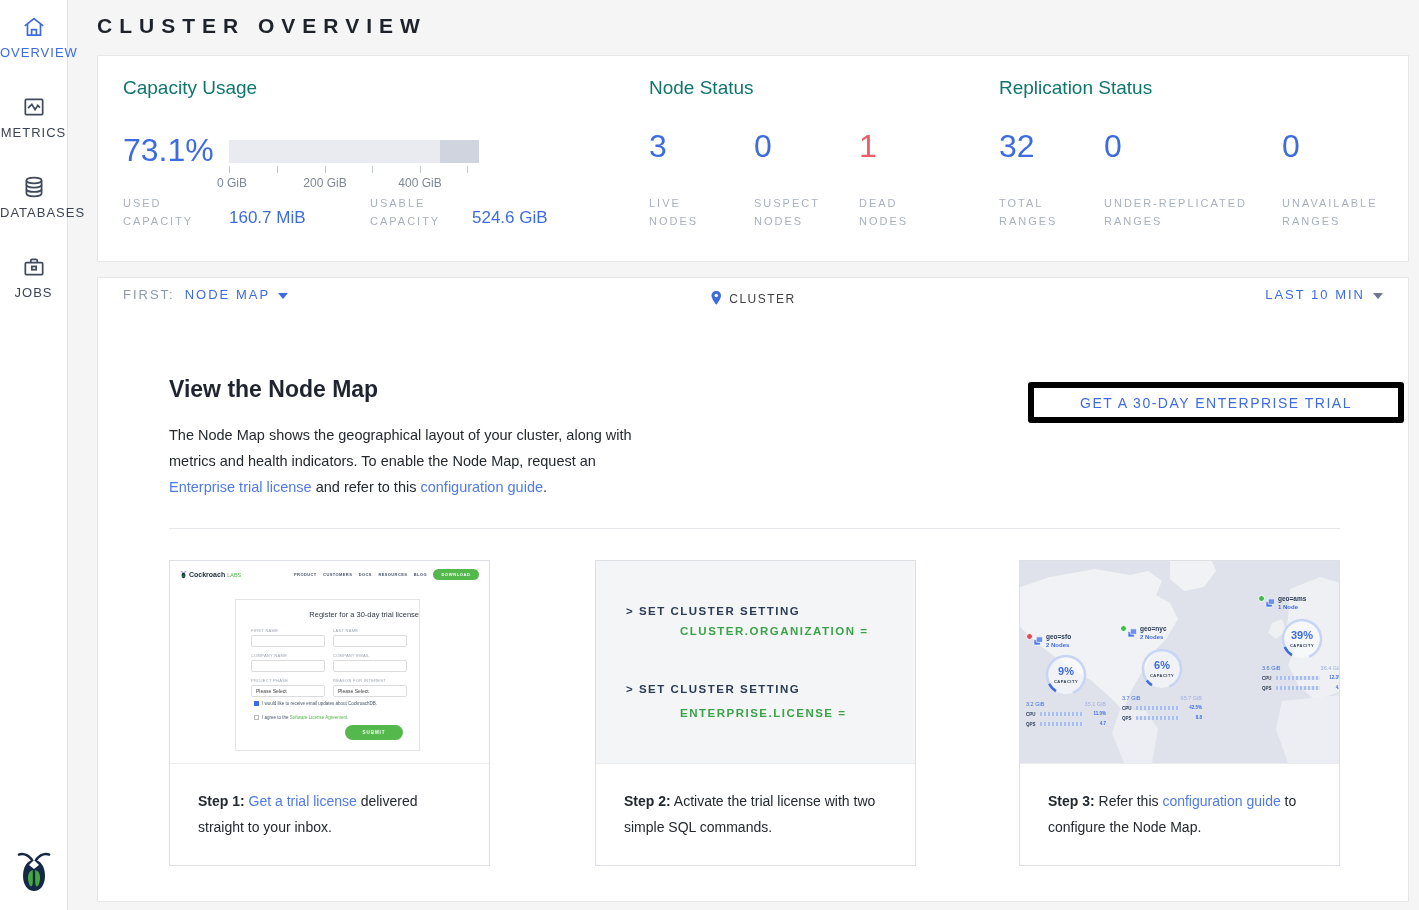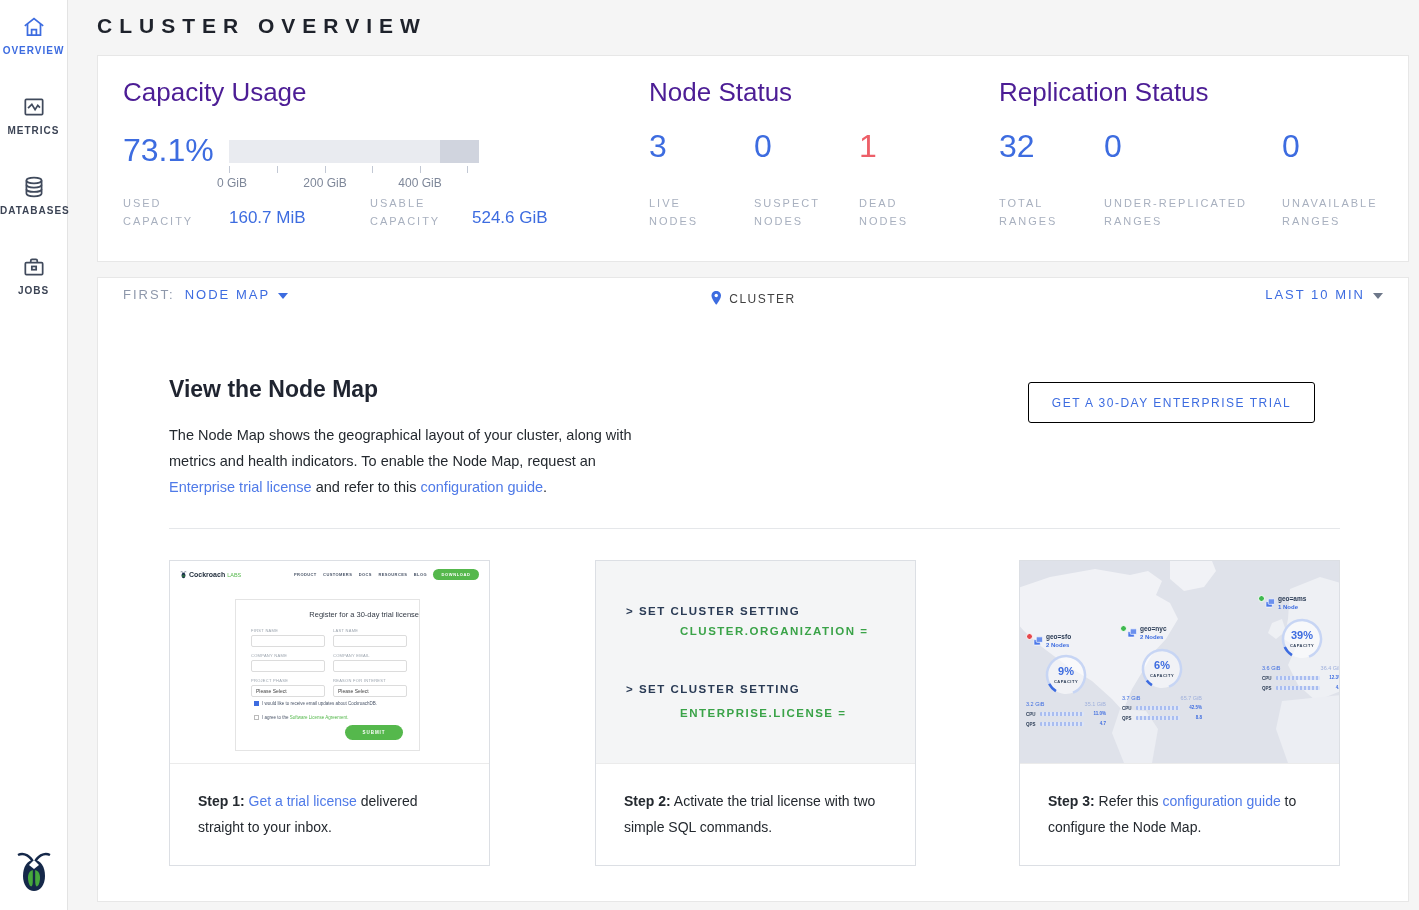--- a/index.html
+++ b/index.html
@@ -3,36 +3,36 @@
 <meta charset="utf-8">
 <style>
   * { box-sizing: border-box; margin: 0; padding: 0; }
   html,body { width:1419px; height:910px; overflow:hidden; }
   body { font-family:"Liberation Sans", sans-serif; background:#f5f5f5; position:relative; }
   .page { position:absolute; inset:0; }
 
   
   .sidebar { position:absolute; left:0; top:0; width:68px; height:910px; background:#fff; border-right:1px solid #e3e3e3; }
   .nav-item { position:absolute; left:0; width:67px; text-align:center; cursor:pointer; color:#404a5c; }
-  .nav-item .nav-label { display:block; margin-top:5px; font-size:10px; font-weight:bold; letter-spacing:1px; color:#3c4455; }
+  .nav-item .nav-label { display:block; margin-top:5px; font-size:13px; font-weight:normal; letter-spacing:1px; color:#3c4455; }
   .nav-item.active { color:#3d6ce0; }
   .nav-item.active .nav-label { color:#3d6ce0; }
   .nav-item svg { display:block; margin:0 auto; }
   .sidebar-logo { position:absolute; left:0; bottom:12px; width:67px; text-align:center; }
 
   
   .page-title { position:absolute; left:97px; top:14px; font-size:21px; font-weight:bold; letter-spacing:7px; color:#1e222b; }
 
   
   .panel { position:absolute; background:#fff; border:1px solid #e7e7e7; }
   .stats-panel { left:97px; top:55px; width:1312px; height:207px; }
   .viewbar { left:97px; top:277px; width:1312px; height:34px; background:#fff; border:1px solid #e7e7e7; border-bottom:1px solid #dfe1e5; position:absolute; }
   .main-panel { left:97px; top:310px; width:1312px; height:592px; border-top:none; }
 
-  .section-title { position:absolute; font-size:26px; font-weight:500; color:#4c1d95; }
+  .section-title { position:absolute; font-size:19px; font-weight:500; color:#0f766e; }
   .stat-big { position:absolute; font-size:32px; font-weight:500; color:#3d6ce0; }
   .stat-big.danger { color:#ed5f68; }
   .stat-label { position:absolute; font-size:11px; letter-spacing:2px; color:#a8b0bf; line-height:18px; font-weight:500; }
   .stat-sub-value { position:absolute; font-size:17px; color:#3d6ce0; }
 
   
   .cap-bar { position:absolute; left:131px; top:84px; width:250px; height:23px; background:#e9ebf0; }
   .cap-bar .cap-dark { position:absolute; right:0; top:0; width:39px; height:23px; background:#d0d4de; }
   .cap-ticks { position:absolute; left:131px; top:110px; width:239px; height:8px; }
   .cap-ticks i { position:absolute; top:0; width:1px; height:7px; background:#c2c8d4; }
@@ -45,21 +45,21 @@
   .view-left .vval { color:#3d6ce0; margin-left:10px; cursor:pointer; }
   .caret { display:inline-block; width:0; height:0; border-left:5px solid transparent; border-right:5px solid transparent; border-top:6px solid #3d6ce0; margin-left:8px; vertical-align:middle; }
   .caret.gray { border-top-color:#6d7789; }
   .view-center { position:absolute; left:50%; top:12px; transform:translateX(-50%); font-size:12px; letter-spacing:1.5px; color:#404040; font-weight:500; }
   .view-right { position:absolute; right:25px; top:9px; font-size:13px; letter-spacing:2px; color:#3d6ce0; cursor:pointer; }
 
   
   .promo-title { position:absolute; left:71px; top:66px; font-size:23px; font-weight:600; color:#1f2430; }
   .promo-desc { position:absolute; left:71px; top:112px; width:472px; font-size:14.5px; line-height:26px; color:#24292f; }
   a.link { color:#4f7ae8; text-decoration:none; cursor:pointer; }
-  .trial-button { position:absolute; left:930px; top:72px; width:287px; height:41px; background:#fff; border:1px solid #000000; border-radius:3px; color:#3d6ce0; font-size:12px; letter-spacing:1.5px; font-family:"Liberation Sans",sans-serif; cursor:pointer; }
+  .trial-button { position:absolute; left:930px; top:72px; width:376px; height:41px; background:#fff; border:6px solid #000000; border-radius:3px; color:#3d6ce0; font-size:14px; letter-spacing:1.5px; font-family:"Liberation Sans",sans-serif; cursor:pointer; }
   .divider { position:absolute; left:71px; top:218px; width:1171px; height:1px; background:#e5e7ea; }
 
   
   .card { position:absolute; top:250px; width:321px; height:306px; border:1px solid #dcdfe4; background:#fff; }
   .card-caption { position:absolute; left:0; right:0; top:202px; bottom:0; border-top:1px solid #ebebeb; padding:24px 28px 0 28px; font-size:14px; line-height:26px; color:#24292f; background:#fff; }
   .card-caption b { font-weight:bold; }
 
   
   .thumb { position:absolute; inset:0; height:202px; background:#fff; overflow:hidden; }
   .thumb-header { position:absolute; left:10px; right:10px; top:8px; height:14px; }

